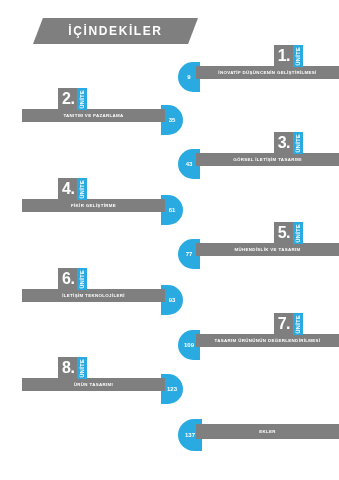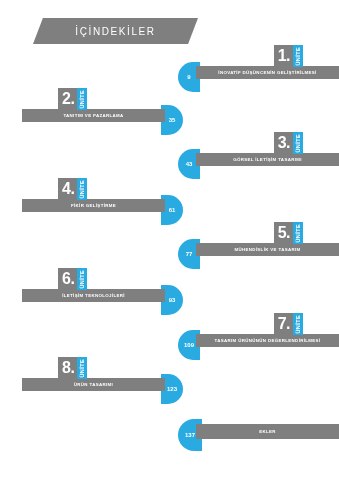--- a/index.html
+++ b/index.html
@@ -17,22 +17,22 @@
     position:absolute;
     left:33px; top:18px;
     width:165px; height:26px;
     background:#7f7f7f;
     color:#ffffff;
     display:flex;align-items:center;justify-content:center;
     -webkit-clip-path: polygon(6% 0, 100% 0, 94% 100%, 0% 100%);
     clip-path: polygon(6% 0, 100% 0, 94% 100%, 0% 100%);
   }
   .header-title{
-    font-size:10px;
-    font-weight:normal;
+    font-size:12px;
+    font-weight:bold;
     letter-spacing:1.6px;
     color:#ffffff;
     white-space:nowrap;
   }
 
   
   .row{position:absolute;height:46px;}
   .row-right{left:178px;width:161px;}
   .row-left{left:22px;width:161px;}
 

